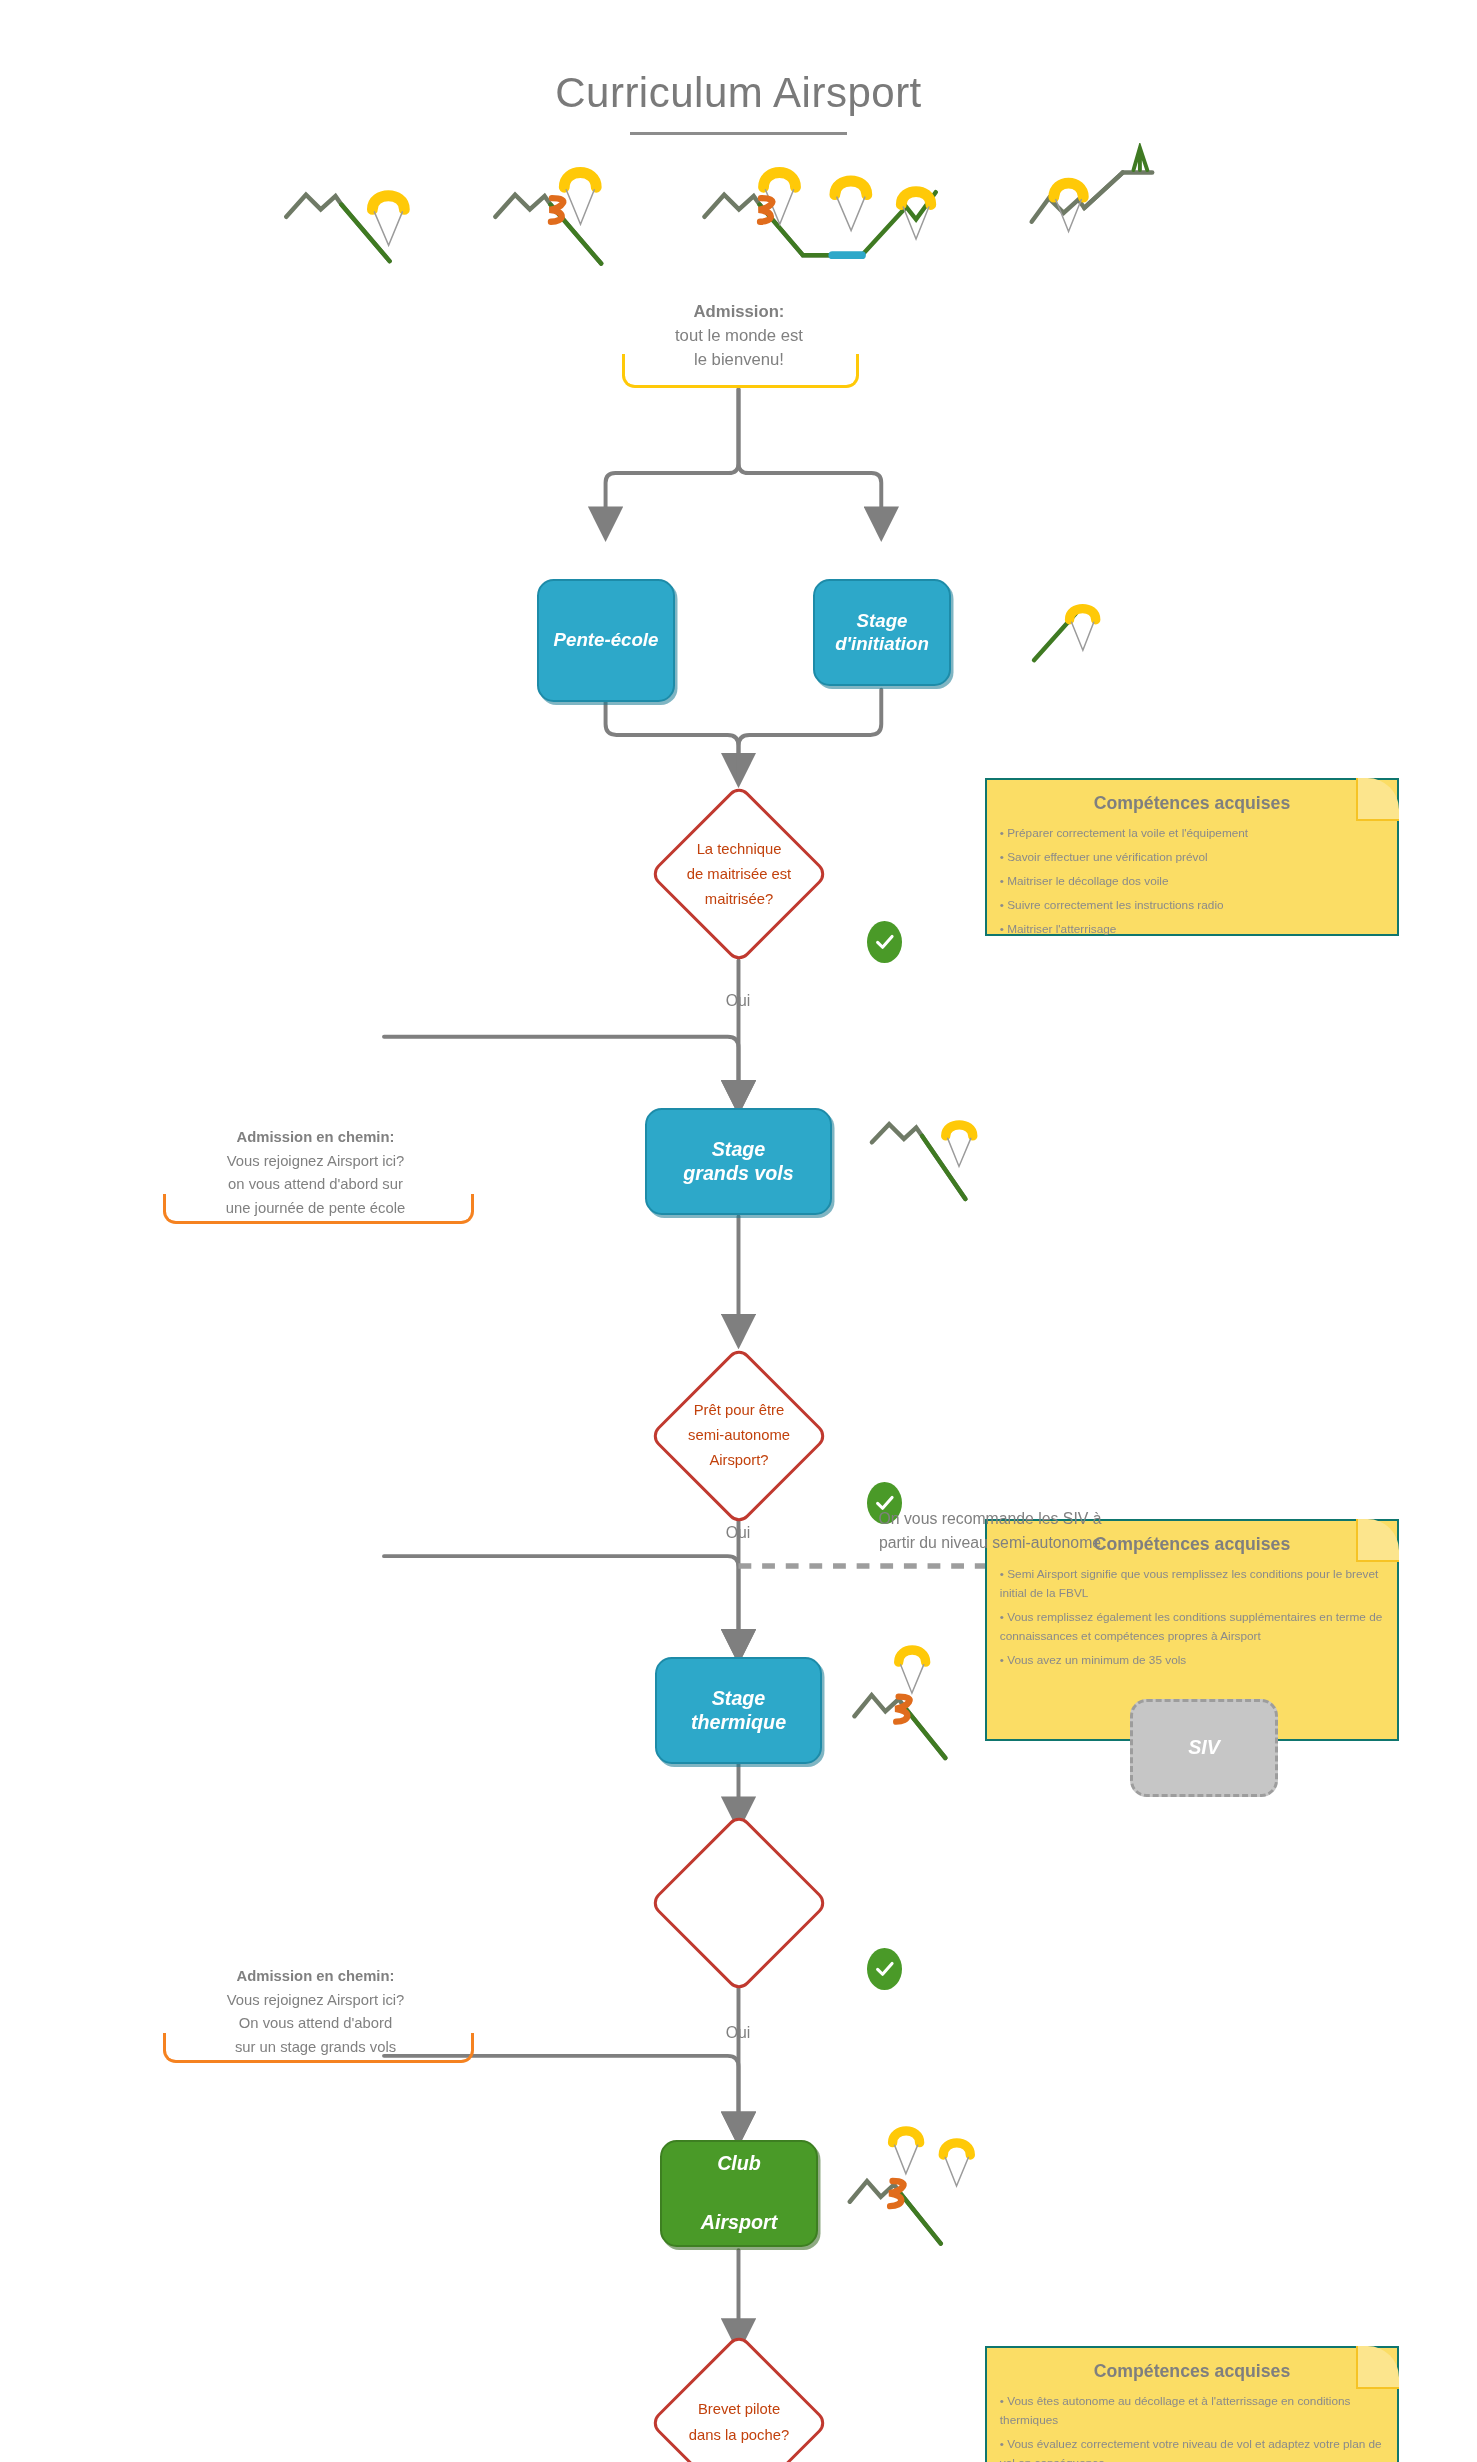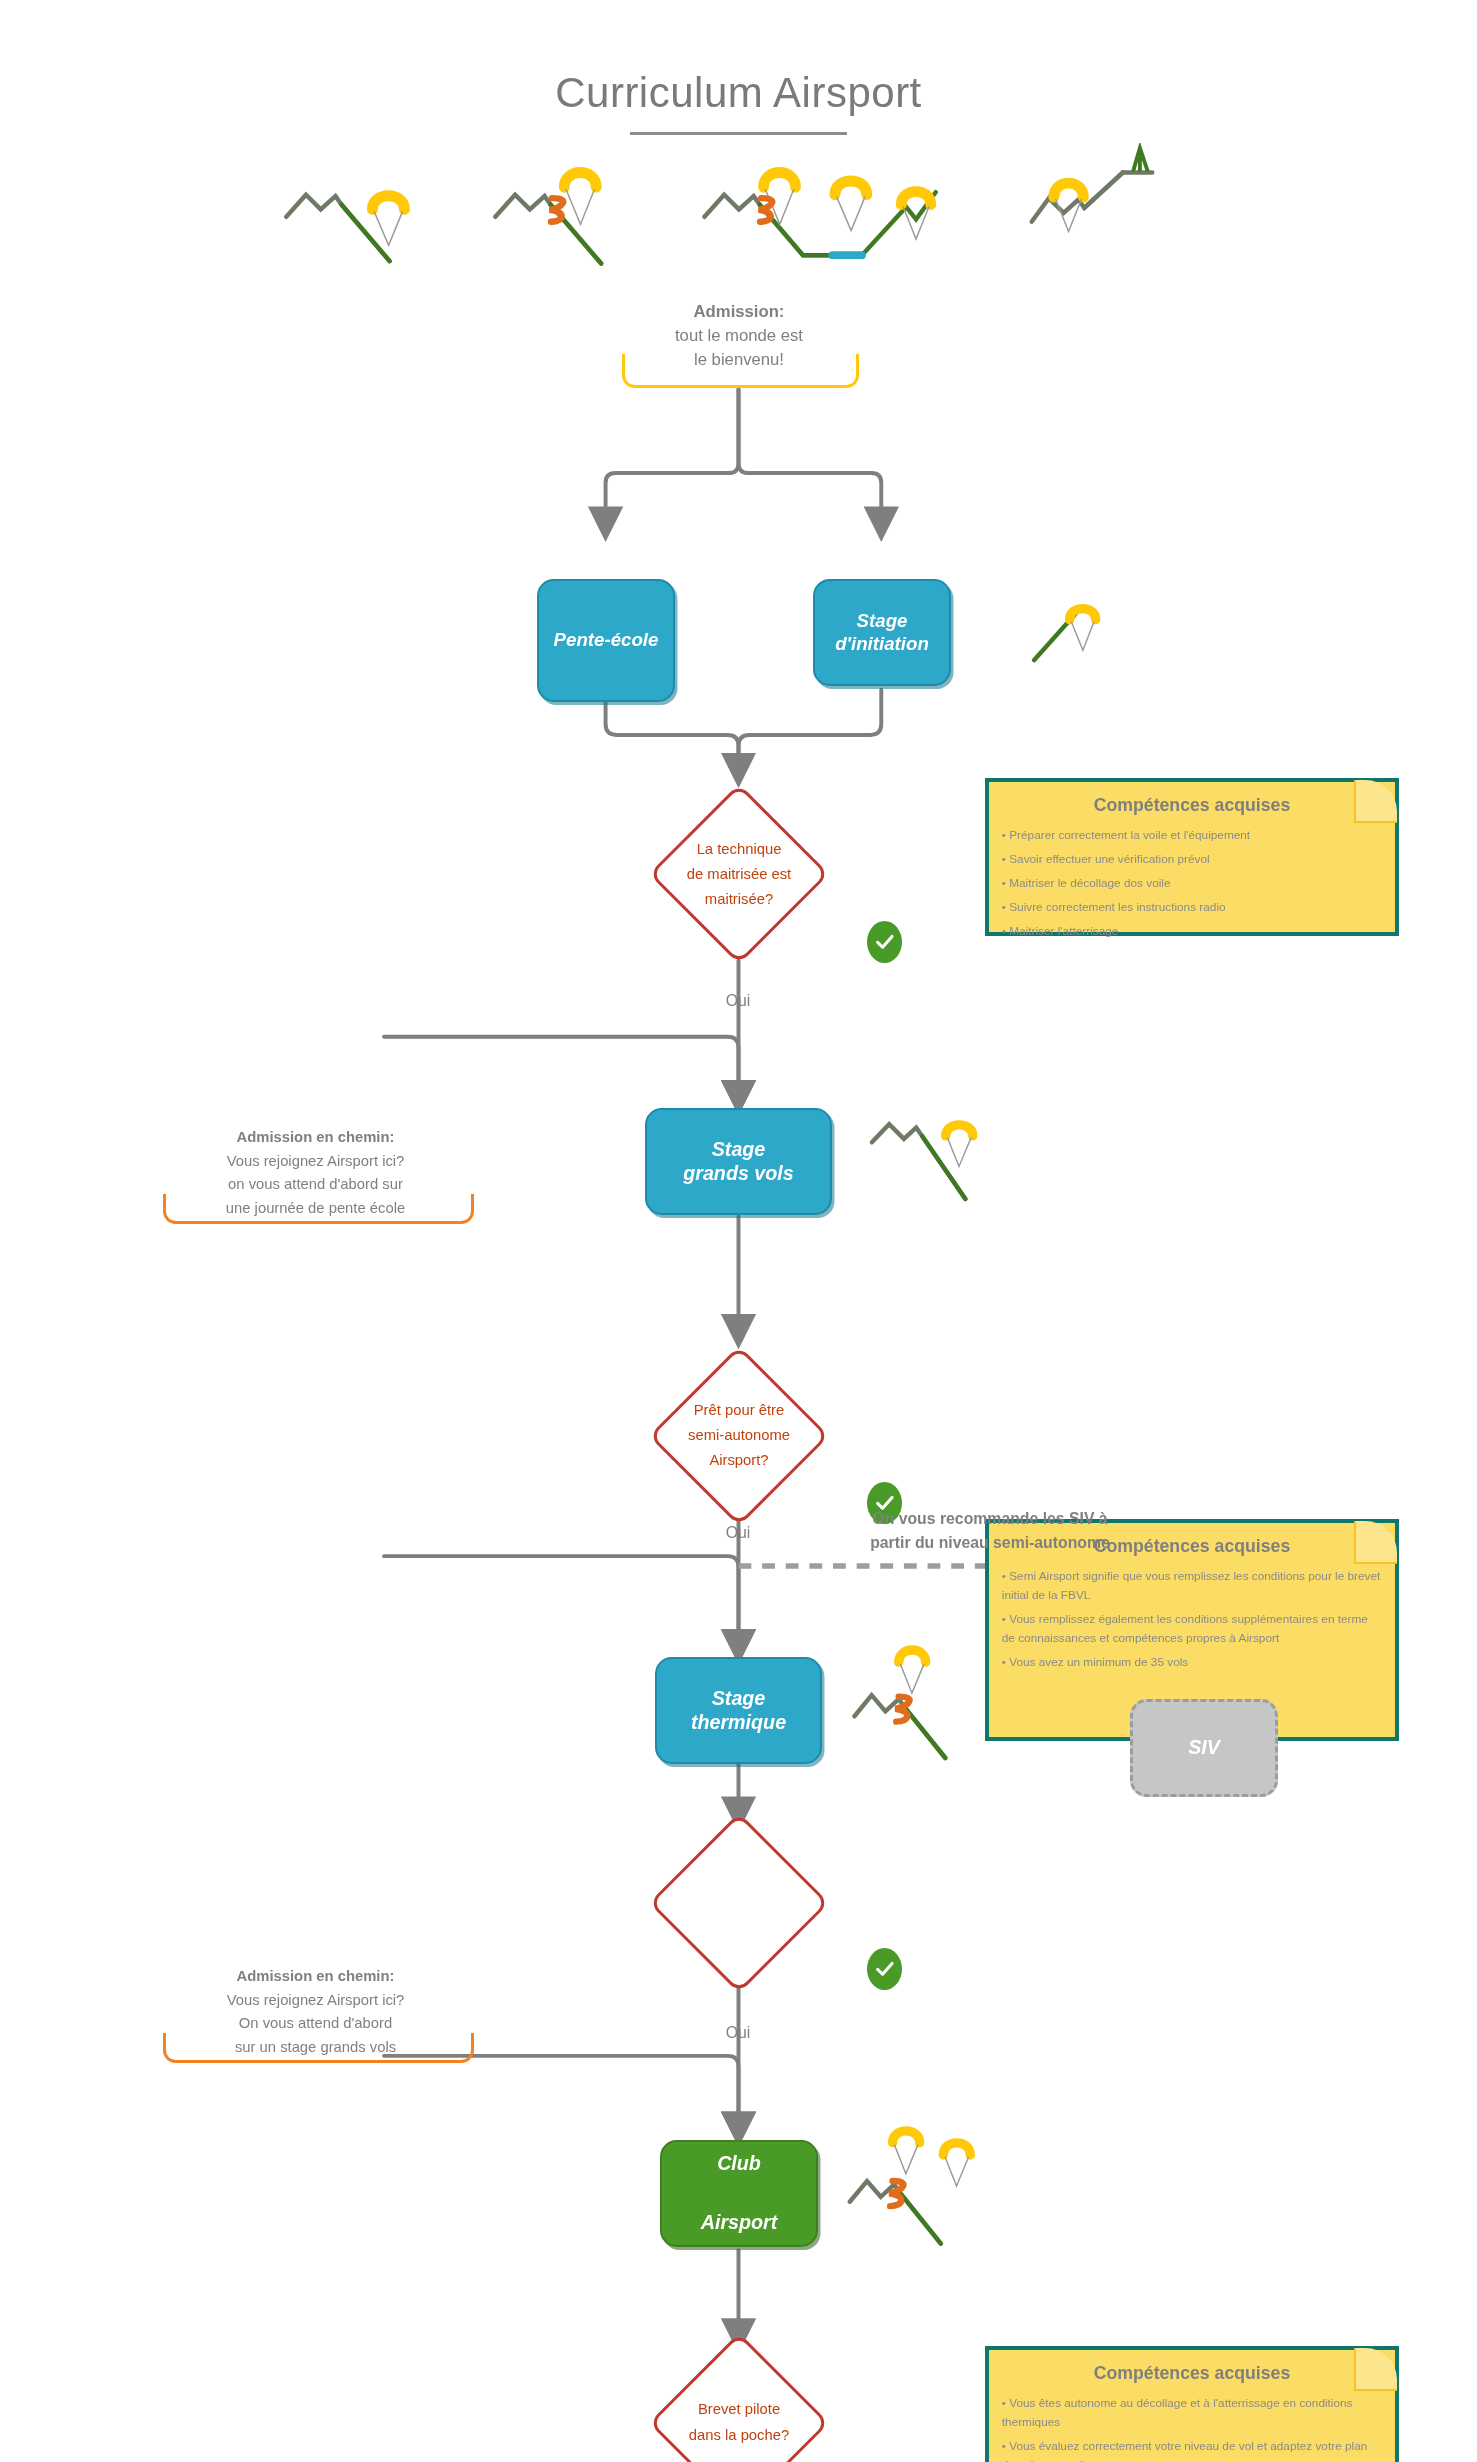--- a/index.html
+++ b/index.html
@@ -25,21 +25,21 @@
   }
   .proc.blue{background:#2da8c9;border:2.5px solid #1d8ba8;box-shadow:2.5px 3px 0 rgba(22,120,145,.55);}
   .proc.green{background:#4a9a28;border:2.5px solid #3d7f21;box-shadow:2.5px 3px 0 rgba(50,100,27,.55);}
   .proc.grey{background:#c6c6c6;border:3.4px dashed #9d9d9d;color:#ffffff;box-shadow:none;}
   
   .diamond{border:3.4px solid #c0392f;background:#ffffff;border-radius:12.8px;
            transform:rotate(45deg);box-sizing:border-box;}
   .diamond-label{display:flex;align-items:center;justify-content:center;text-align:center;
            color:#c2410c;line-height:1.7;}
   
-  .note{background:#fbdd65;border:4px solid #0f766e;box-sizing:border-box;
+  .note{background:#fbdd65;border:2px solid #0f766e;box-sizing:border-box;
         position:relative;overflow:visible;}
   .note .fold{
     position:absolute;right:-2px;top:-2px;width:41px;height:41px;
     background:#fce58d;border-left:2px solid #f6c324;border-bottom:2px solid #f6c324;
     border-top-right-radius:31.5px;
   }
   .note h4{margin:0;padding:12.8px 0 3px 0;text-align:center;color:#7f7f7f;font-size:17.7px;}
   .note ul{margin:0;padding:6.9px 12.8px 4.9px 12.8px;list-style:none;}
   .note li{color:#8a8a8a;font-size:11.8px;line-height:1.62;margin-bottom:4.9px;}
   .note li:before{content:"• ";}
@@ -50,21 +50,21 @@
             border-bottom-left-radius:12.8px;border-bottom-right-radius:12.8px;}
   
   .ybar{position:absolute;height:30.5px;border:3.4px solid #ffc908;border-top:none;
         border-bottom-left-radius:12.8px;border-bottom-right-radius:12.8px;}
   
   .check{width:35px;height:42px;border-radius:50%;background:#4a9a28;
          display:flex;align-items:center;justify-content:center;}
   .check svg{width:21.7px;height:21.7px;}
   
   .oui{color:#808080;font-size:15.8px;text-align:center;}
-  .reco{color:#808080;font-size:15.8px;text-align:center;line-height:1.55;font-weight:bold;}
+  .reco{color:#808080;font-size:15.8px;text-align:center;line-height:1.55;}
   svg.lines{position:absolute;left:0;top:0;width:1477px;height:3482px;pointer-events:none;}
 </style>
 </head>
 <body>
 
 <div id="page">
 
   <svg class="lines" viewBox="0 0 3000 7071">
     <defs>
       <marker id="ar" markerWidth="9" markerHeight="9" refX="6.5" refY="4.5" orient="auto">

